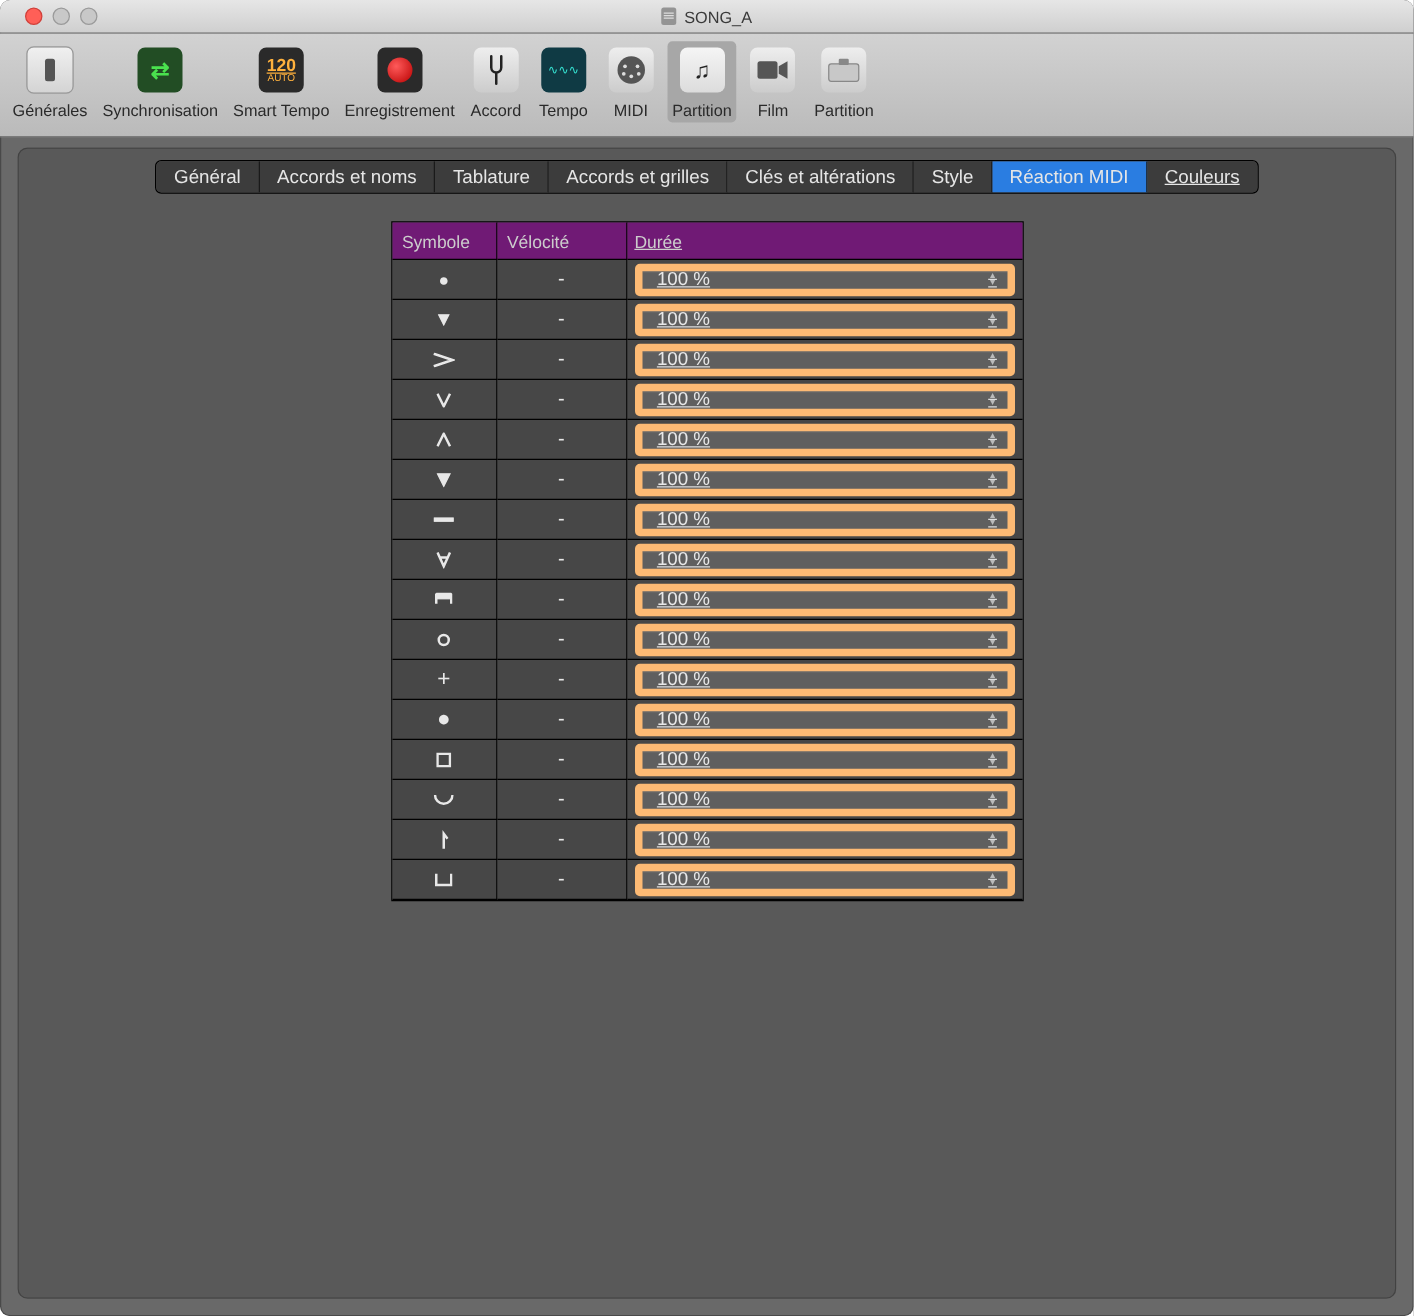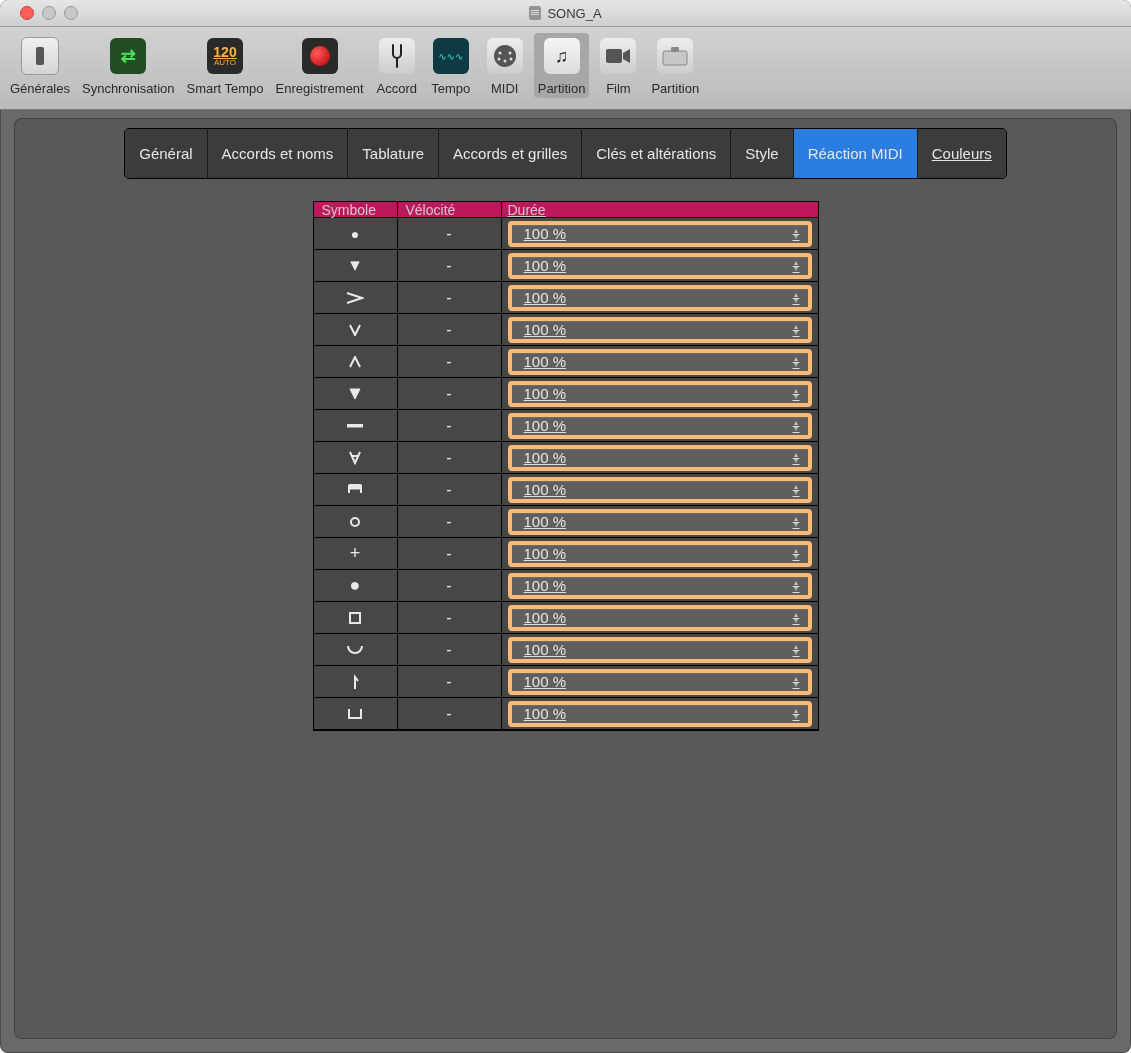--- a/index.html
+++ b/index.html
@@ -58,45 +58,45 @@
   .panel{
     background:var(--bg-content);border-radius:8px;width:100%;height:100%;
     box-shadow:inset 0 0 0 1px rgba(0,0,0,.25);
     display:flex;flex-direction:column;align-items:center;
   }
   
   .subtabs{
     margin-top:10px;display:flex;border:1px solid #000;border-radius:5px;overflow:hidden;
   }
   .subtab{
-    padding:16px 14px;font-size:15px;color:var(--text-light);
+    padding:4px 14px;font-size:15px;color:var(--text-light);
     background:var(--tab-bg);border-right:1px solid #1a1a1a;cursor:default;
   }
   .subtab:last-child{border-right:none;text-decoration:underline;}
   .subtab.active{background:var(--tab-active);}
   
   .table{
     margin-top:22px;border:1px solid #000;display:inline-block;
   }
   .thead,.trow{display:flex;}
   .th,.td{
     box-sizing:border-box;border-right:1px solid #000;border-bottom:1px solid #000;
     display:flex;align-items:center;
   }
-  .th{height:16px;background:#be185d;color:#ccc;font-size:14px;padding-left:8px;}
+  .th{height:30px;background:#701a75;color:#ccc;font-size:14px;padding-left:8px;}
   .td{height:32px;background:var(--cell-bg);justify-content:center;color:#ddd;}
   .col-sym{width:84px;}
   .col-vel{width:104px;}
   .col-dur{width:316px;padding:2px 6px;}
   .th.col-dur,.td.col-dur{justify-content:flex-start;text-decoration:underline;}
   .th:last-child,.td:last-child{border-right:none;}
   .sym-cell{color:#e8e8e8;font-size:16px;}
   .vel-cell{color:#e8e8e8;font-size:16px;}
   .select{
-    width:100%;height:26px;background:var(--select-bg);border:4px solid #fdba74;
+    width:100%;height:26px;background:var(--select-bg);border:6px solid #fdba74;
     border-radius:4px;display:flex;align-items:center;justify-content:space-between;
     padding:0 8px 0 12px;box-sizing:border-box;color:#e8e8e8;font-size:15px;
     box-shadow:inset 0 1px 0 rgba(255,255,255,.08);
   }
   .stepper{display:flex;flex-direction:column;gap:0px;color:#bbb;font-size:7px;line-height:6px;}
   
   .ic{width:36px;height:36px;border-radius:6px;display:flex;align-items:center;justify-content:center;font-size:18px;}
   .ic-generales{background:linear-gradient(#f0f0f0,#d4d4d4);border:1px solid #999;}
   .ic-generales span{display:block;width:8px;height:18px;background:#555;border-radius:2px;}
   .ic-sync{background:#224d24;color:#4ae24e;font-weight:bold;}

